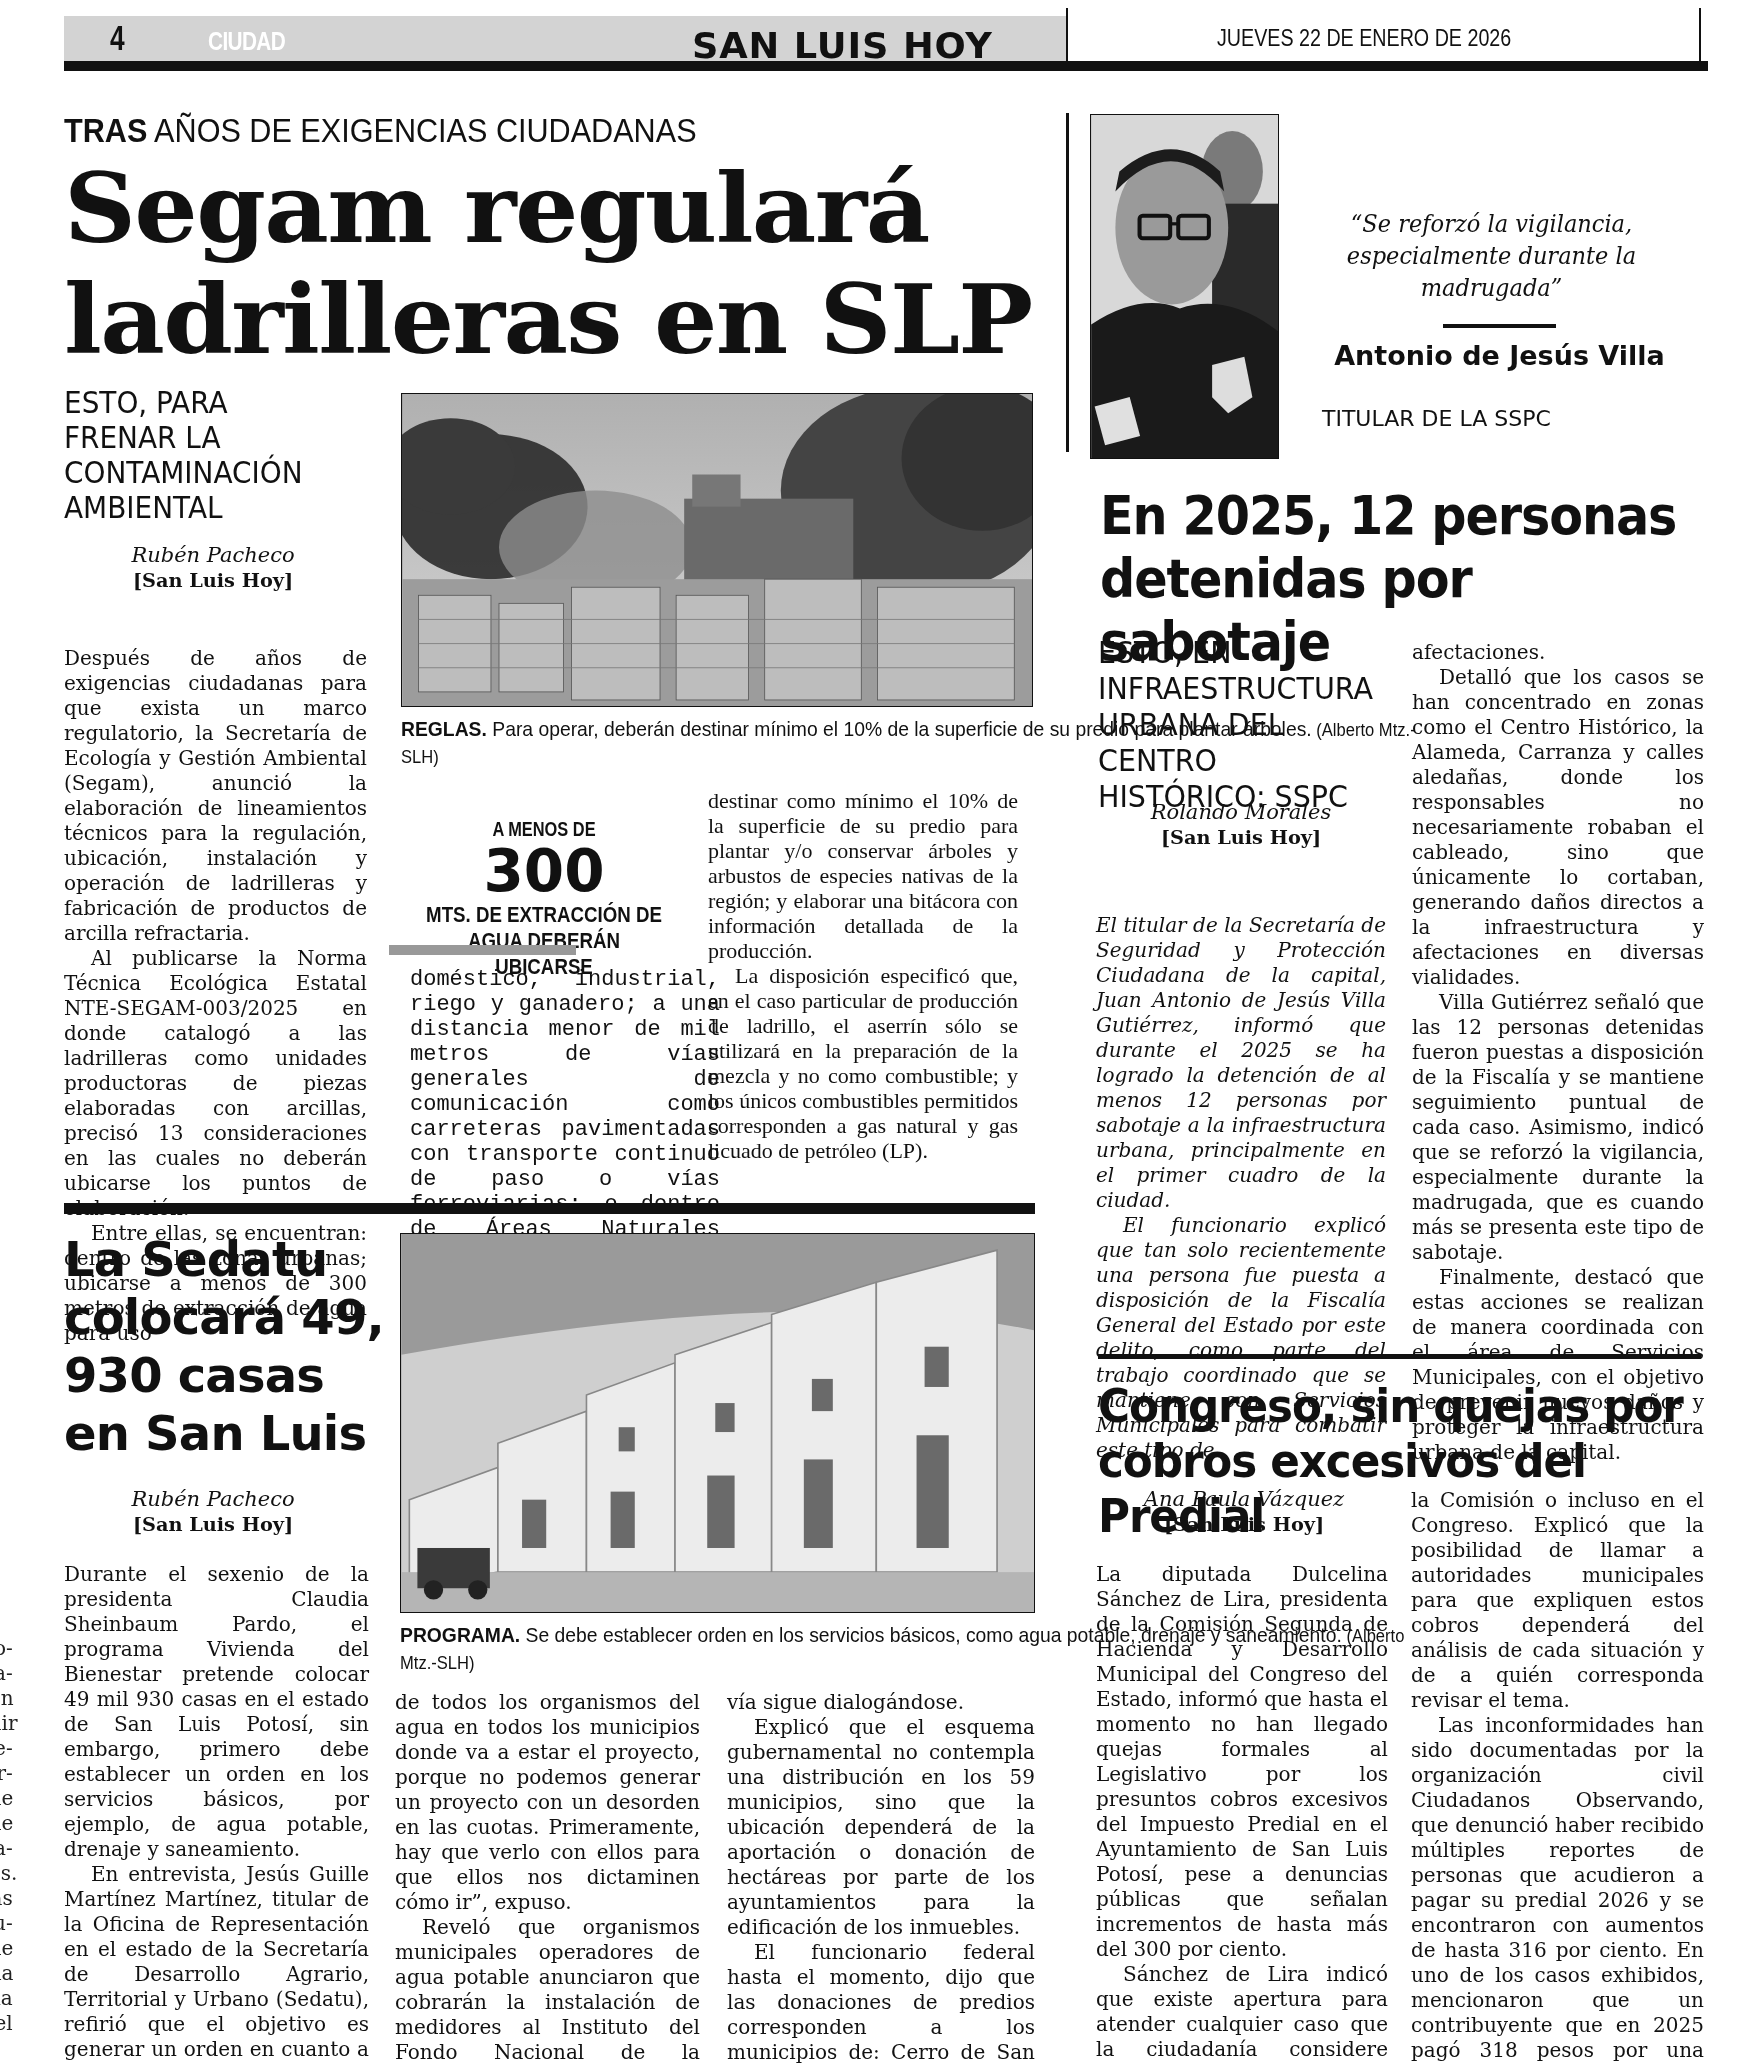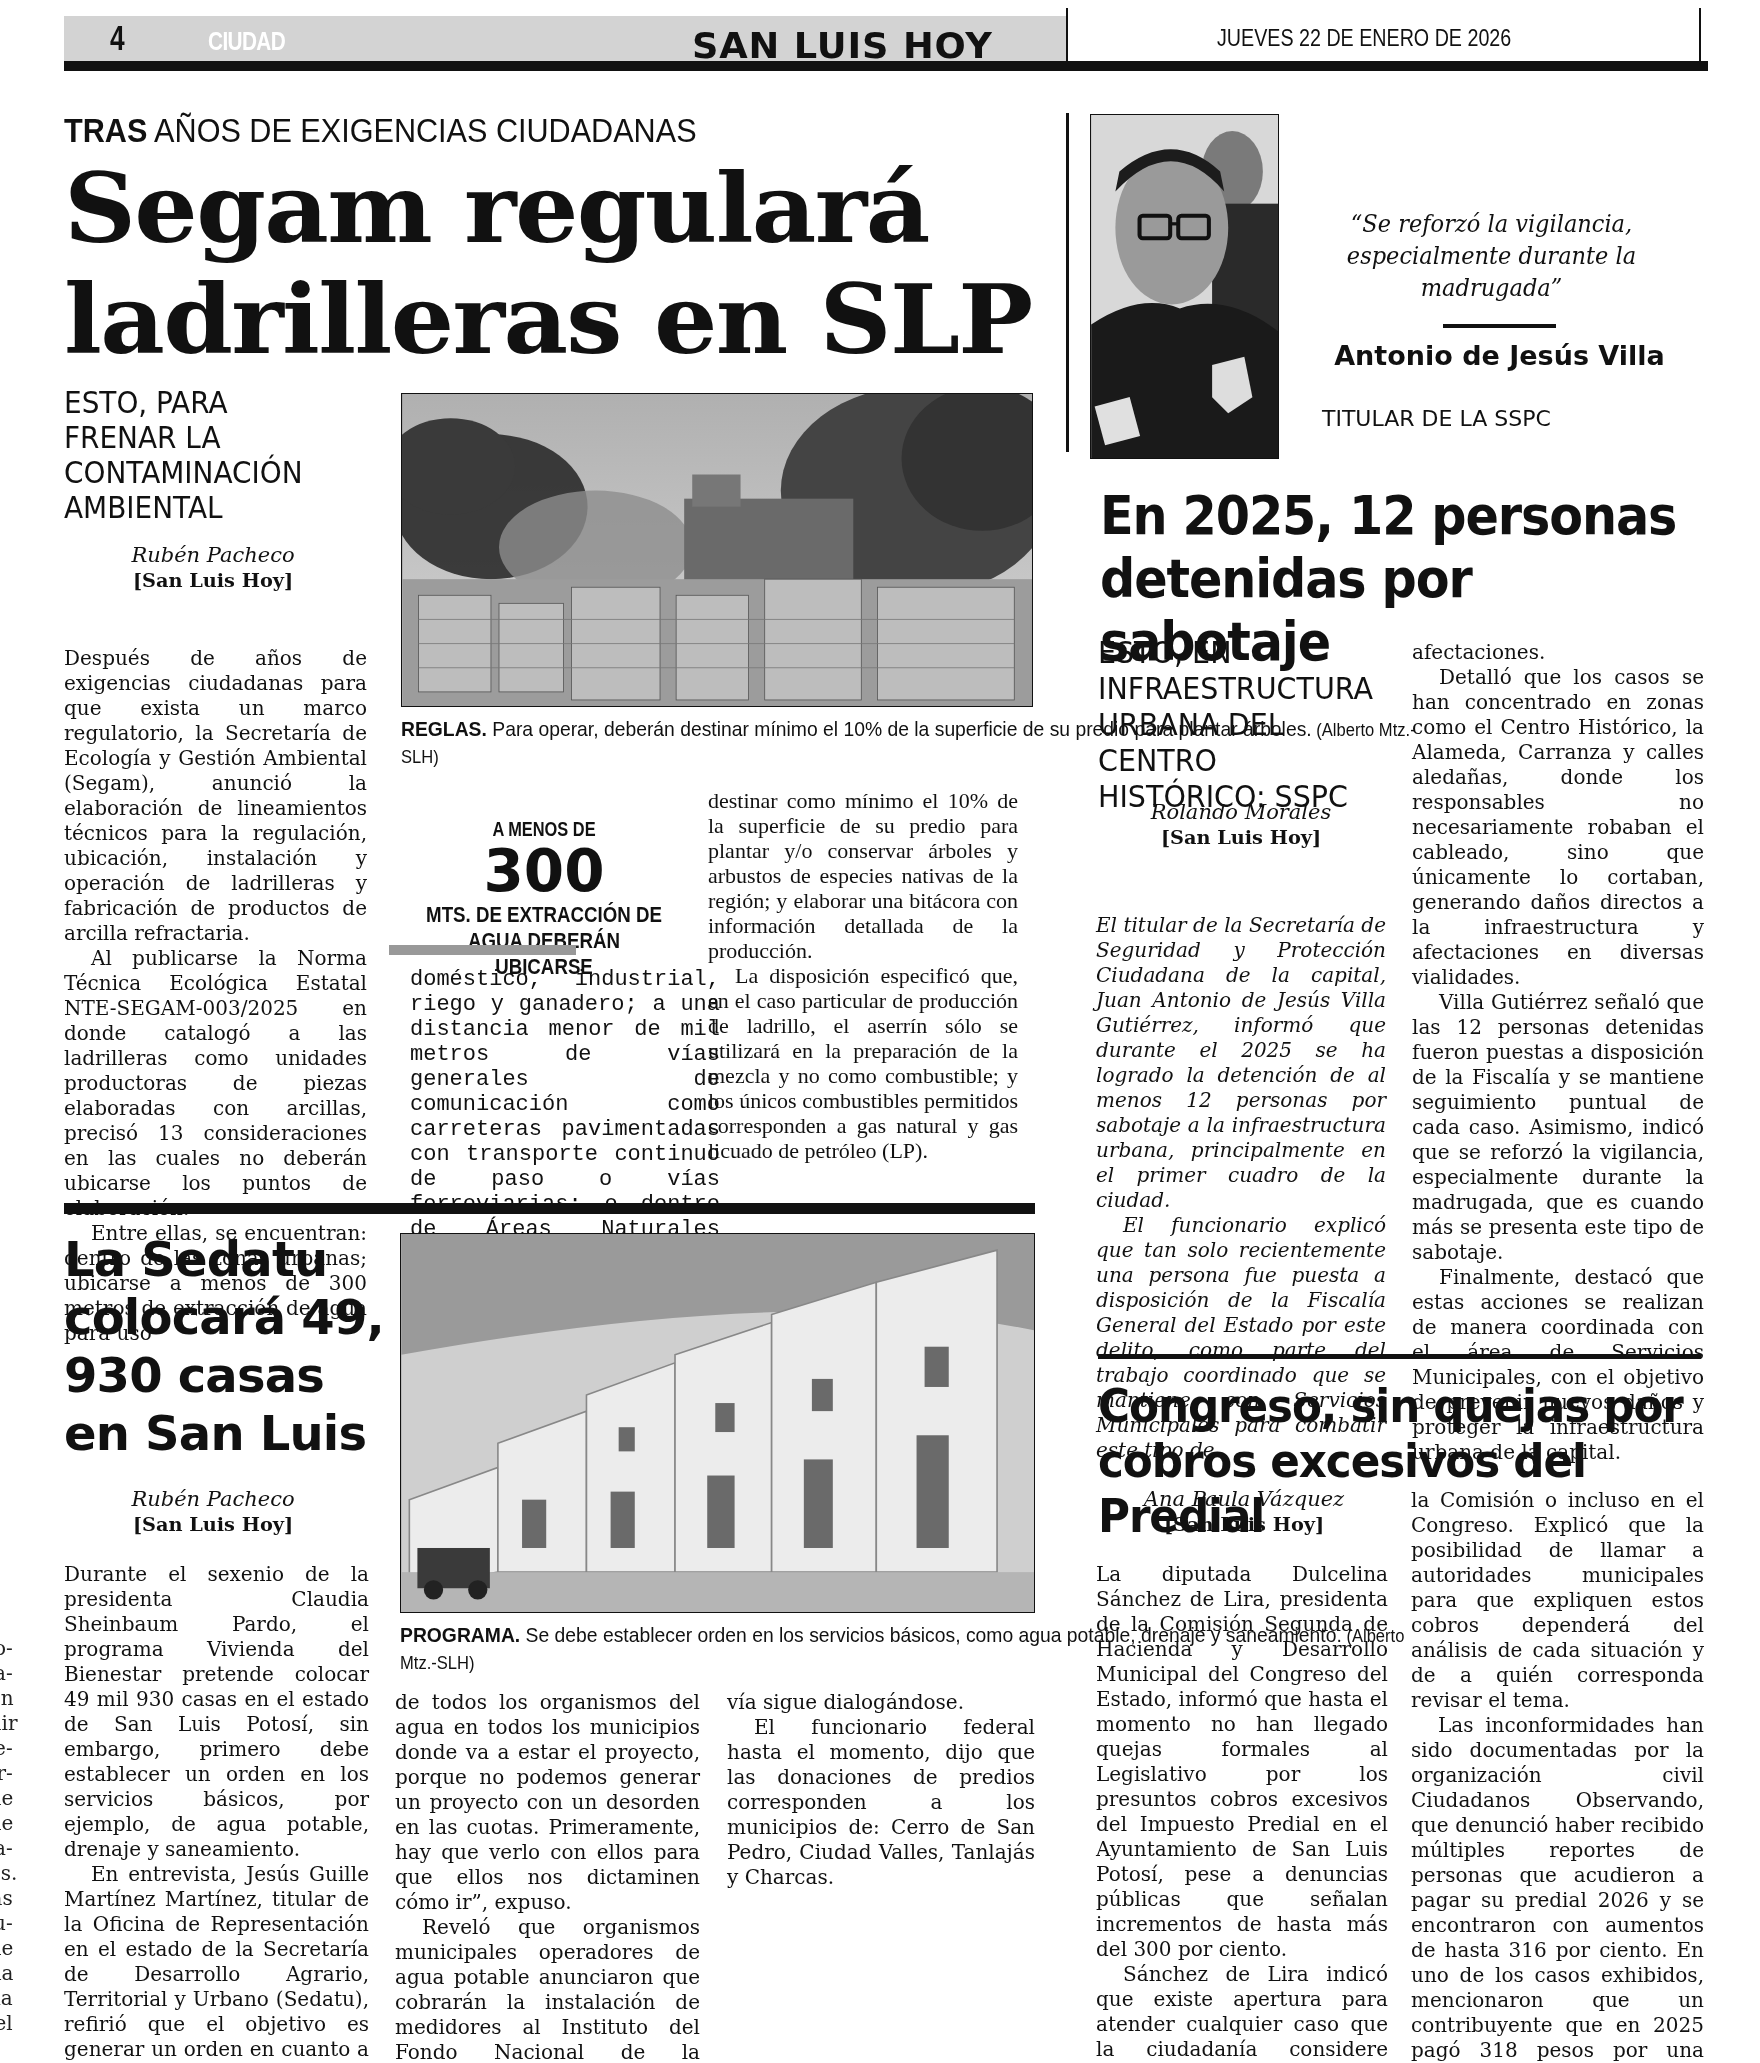--- a/index.html
+++ b/index.html
@@ -237,20 +237,21 @@
 
 </div>
 
 <div class="abs body-text" style="left:395px; top:1690px; width:305px;">
   <p class="noindent">de todos los organismos del agua en todos los municipios donde va a estar el proyecto, porque no podemos generar un proyecto con un desorden en las cuotas. Primeramente, hay que verlo con ellos para que ellos nos dictaminen cómo ir”, expuso.</p>
   <p>Reveló que organismos municipales operadores de agua potable anunciaron que cobrarán la instalación de medidores al Instituto del Fondo Nacional de la Vivienda para los Trabajadores (Infonavit), cuya situación toda-</p>
 </div>
 
 <div class="abs body-text" style="left:727px; top:1690px; width:308px;">
   <p class="noindent">vía sigue dialogándose.</p>
+  <p>Explicó que el esquema gubernamental no contempla una distribución en los 59 municipios, sino que la ubicación dependerá de la aportación o donación de hectáreas por parte de los ayuntamientos para la edificación de los inmuebles.</p>
   <p>El funcionario federal hasta el momento, dijo que las donaciones de predios corresponden a los municipios de: Cerro de San Pedro, Ciudad Valles, Tanlajás y Charcas.</p>
 </div>
 
 <div class="abs sans-head2" style="left:1098px; top:1378px; width:645px; white-space:normal; font-size:47px; line-height:55px;">Congreso, sin quejas por cobros excesivos del Predial</div>
 
 <div class="abs byline" style="left:1098px; top:1486px; width:292px;">
   <div class="name">Ana Paula Vázquez</div>
   <div class="org">[San Luis Hoy]</div>
 </div>
 

